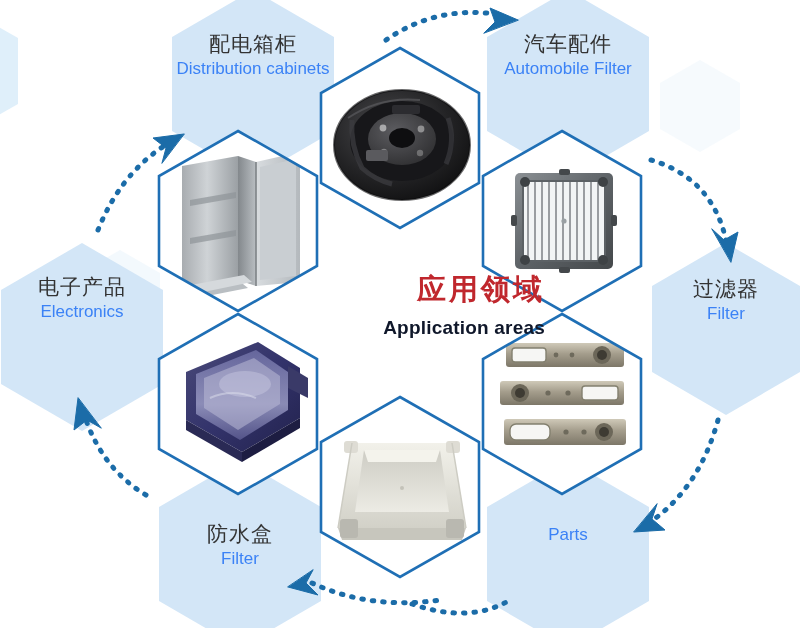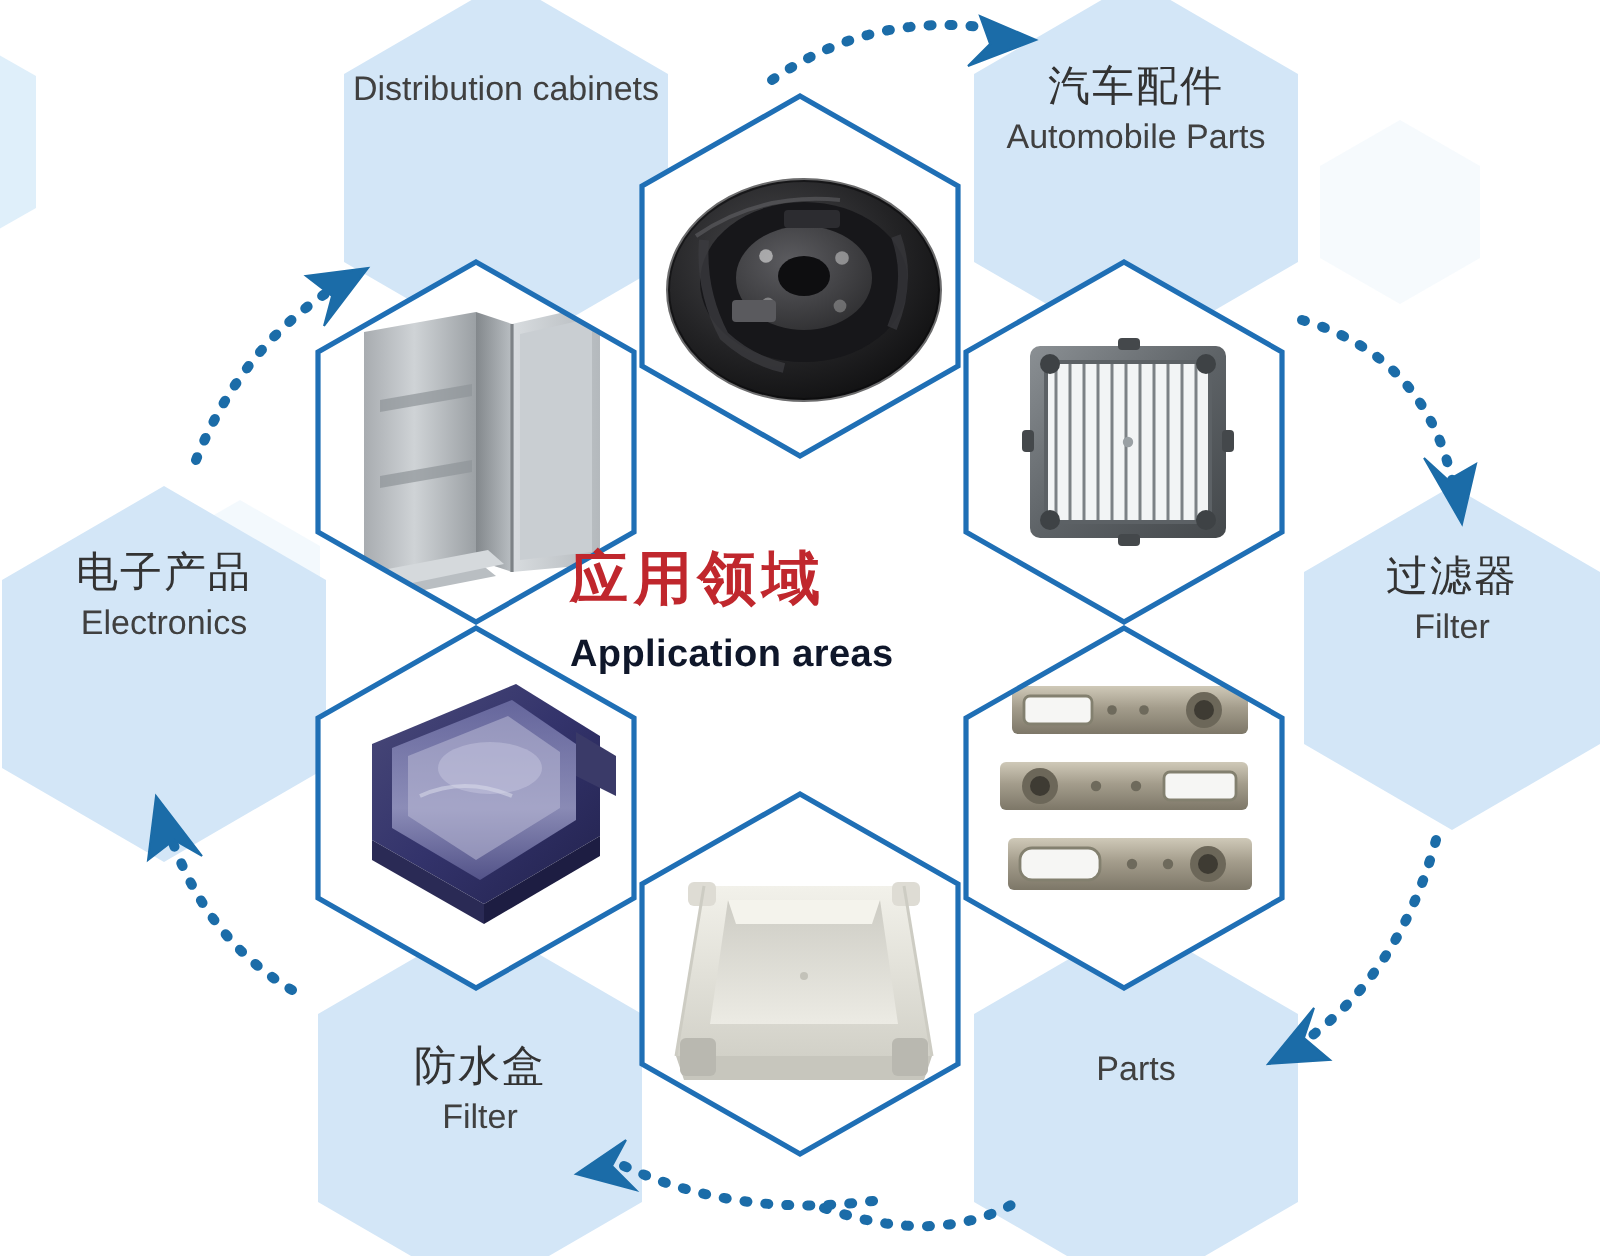--- a/index.html
+++ b/index.html
@@ -34,26 +34,26 @@
     width: 170px;
   }
   .label-cn {
     font-size: 21px;
     letter-spacing: 1px;
     color: #333333;
     white-space: nowrap;
   }
   .label-en {
     font-size: 17px;
-    color: #404040;
+    color: #3b82f6;
     margin-top: 3px;
   }
   .center-title {
     position: absolute;
-    text-align: left;
+    text-align: right;
     width: 260px;
     left: 285px;
     top: 270px;
     pointer-events: none;
   }
   .center-cn {
     font-size: 29px;
     font-weight: bold;
     color: #c0272d;
     letter-spacing: 3px;
@@ -365,26 +365,27 @@
       </g>
 
       <g>
         <path d="M98,230 Q120,175 164,146" fill="none" stroke-width="5" stroke-dasharray="1.5 9"></path>
         <polygon points="184,134 153,138 166,148 162,163"></polygon>
       </g>
     </g>
   </svg>
 
   <div class="label-hex-text" style="left:168px; top:32px;">
+    <div class="label-cn">配电箱柜</div>
     <div class="label-en">Distribution cabinets</div>
   </div>
 
   <div class="label-hex-text" style="left:483px; top:32px;">
     <div class="label-cn">汽车配件</div>
-    <div class="label-en">Automobile Parts</div>
+    <div class="label-en">Automobile Filter</div>
   </div>
 
   <div class="label-hex-text" style="left:641px; top:277px;">
     <div class="label-cn">过滤器</div>
     <div class="label-en">Filter</div>
   </div>
 
   <div class="label-hex-text" style="left:483px; top:522px;">
     <div class="label-en">Parts</div>
   </div>

